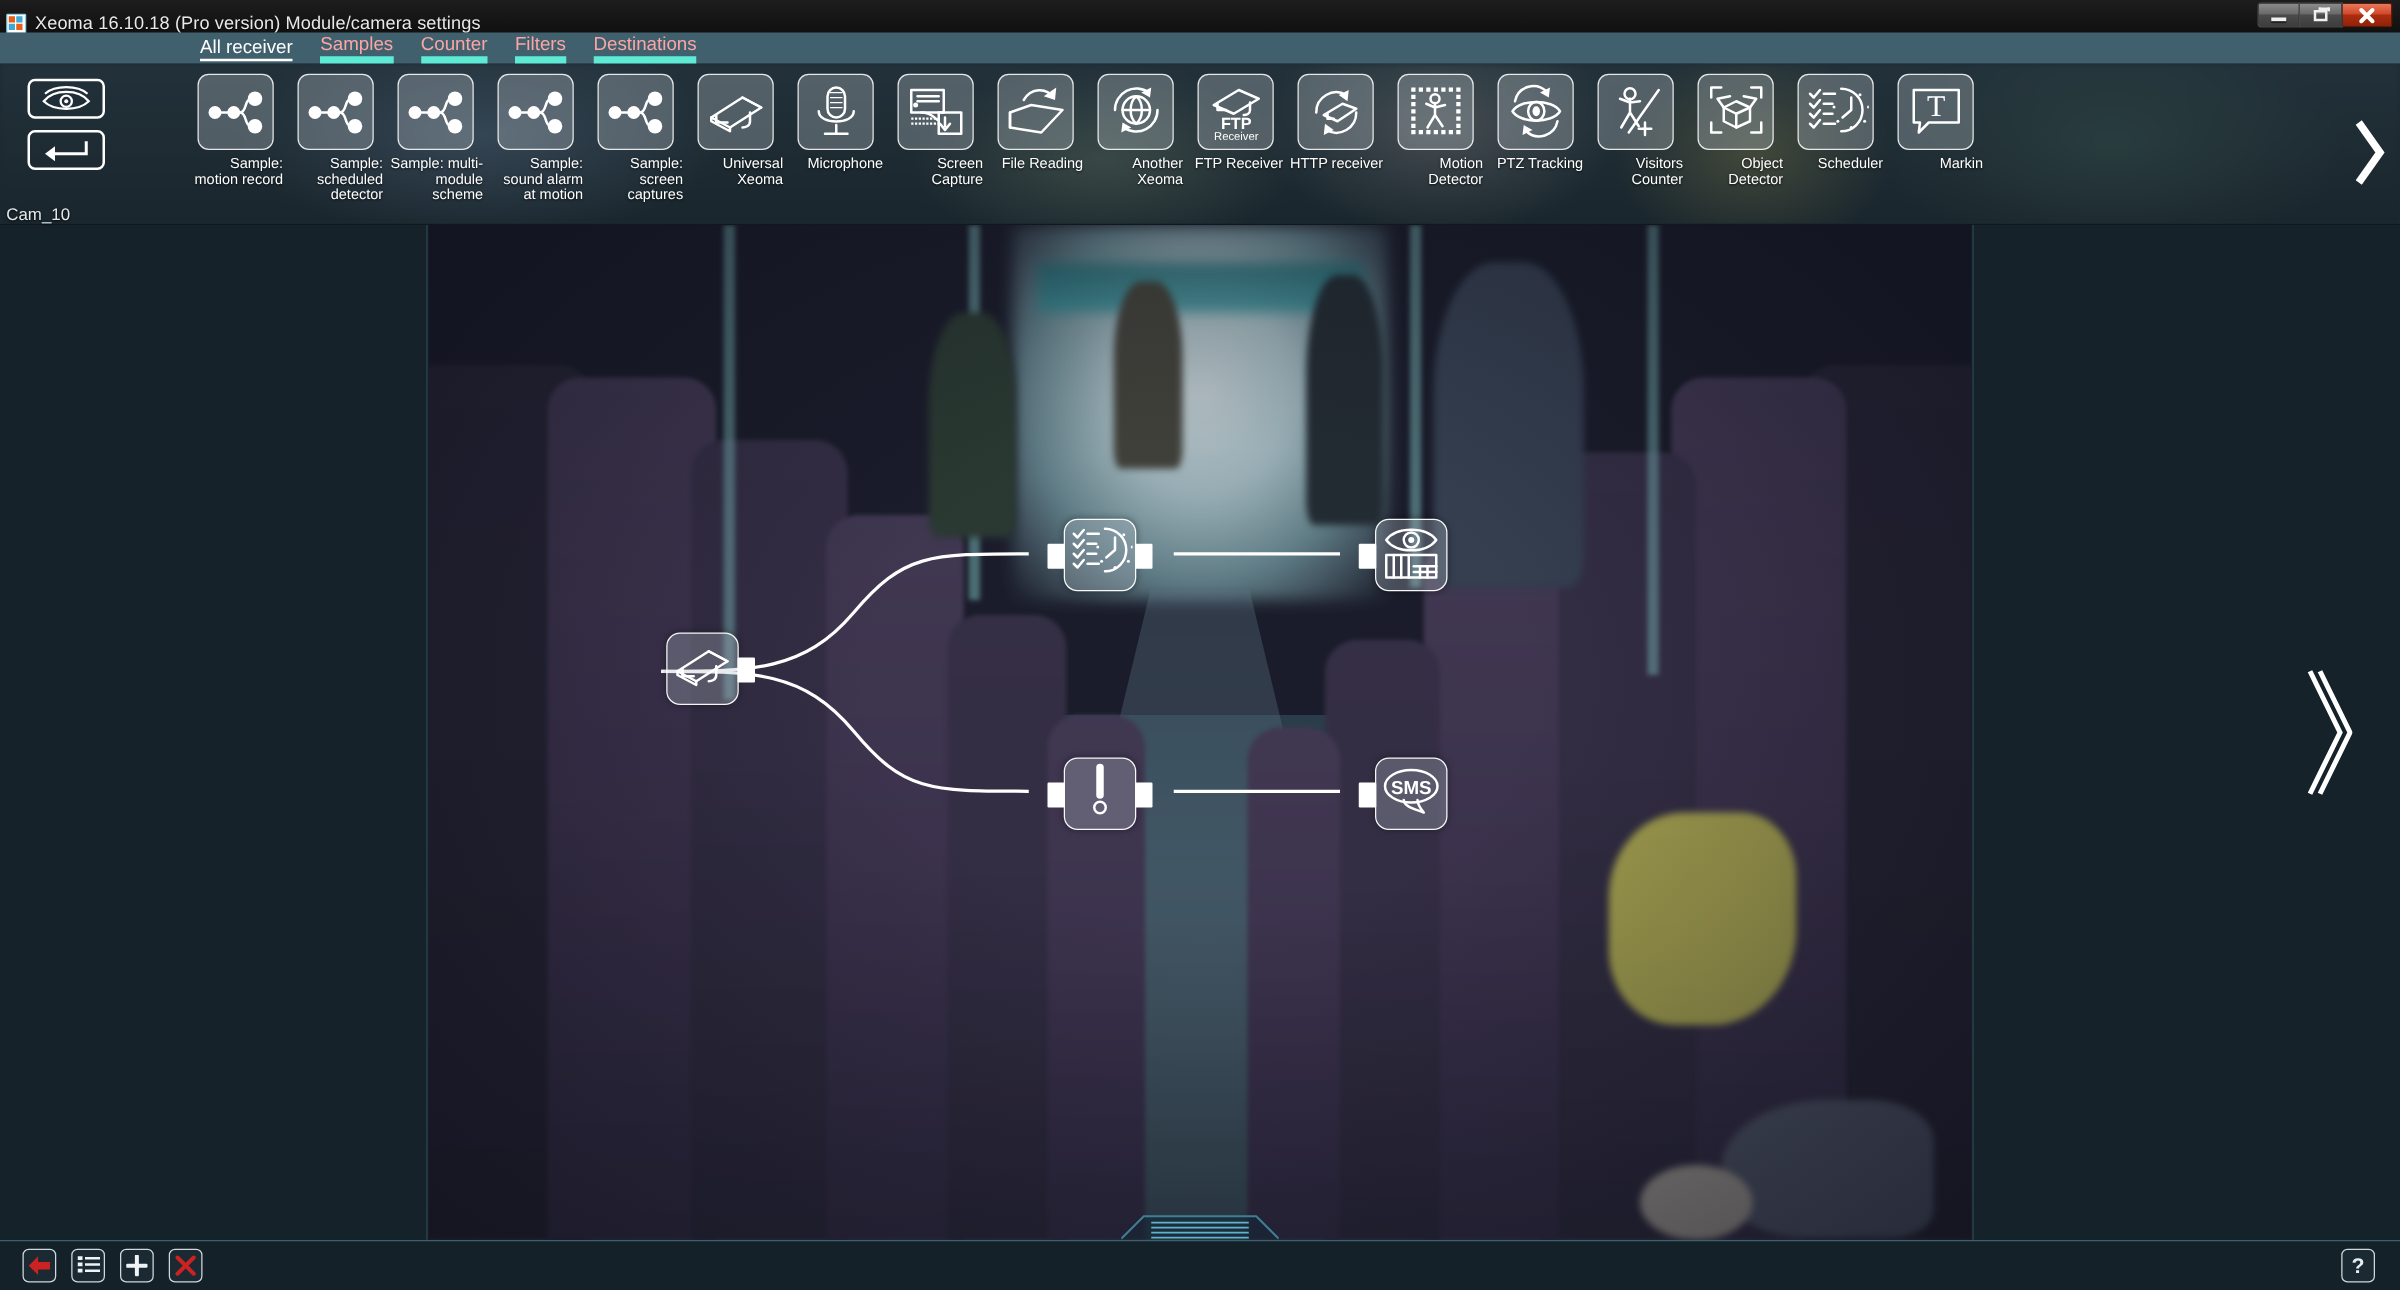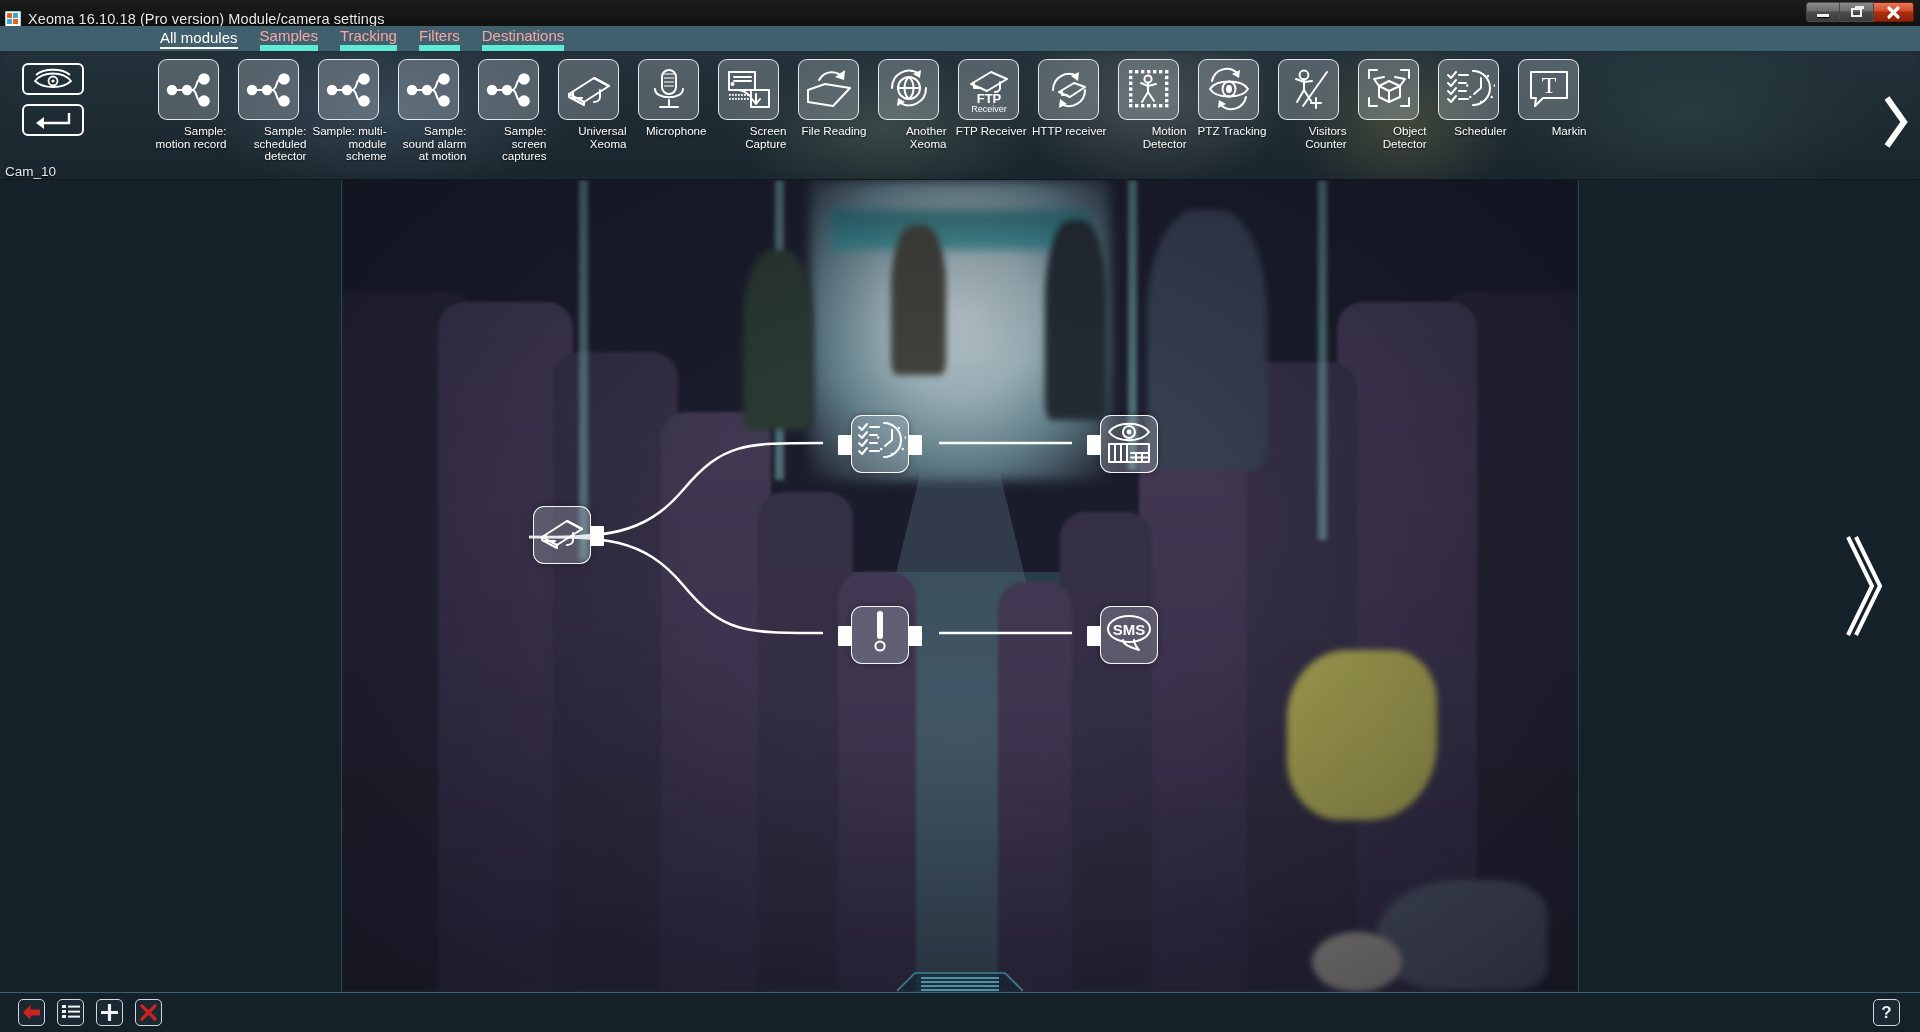--- a/index.html
+++ b/index.html
@@ -248,23 +248,23 @@
     </div>
     <div class="win-btn close">
       <svg width="15" height="15" viewBox="0 0 15 15">
         <path d="M3 3 L12 12 M12 3 L3 12" stroke="#fff" stroke-width="3.2" stroke-linecap="round"></path>
       </svg>
     </div>
   </div>
 </div>
 
 <div id="tabbar">
-    <span class="tab active">All modules</span>
+    <span class="tab active">All receiver</span>
     <span class="tab">Samples</span>
-    <span class="tab">Tracking</span>
+    <span class="tab">Counter</span>
     <span class="tab">Filters</span>
     <span class="tab">Destinations</span>
   </div>
 
 <div id="toolbar">
   <div id="toolbar-bg"></div>
 
   <div id="nav-buttons">
     <div class="nav-btn">
       <svg width="44" height="22" viewBox="0 0 44 22">

